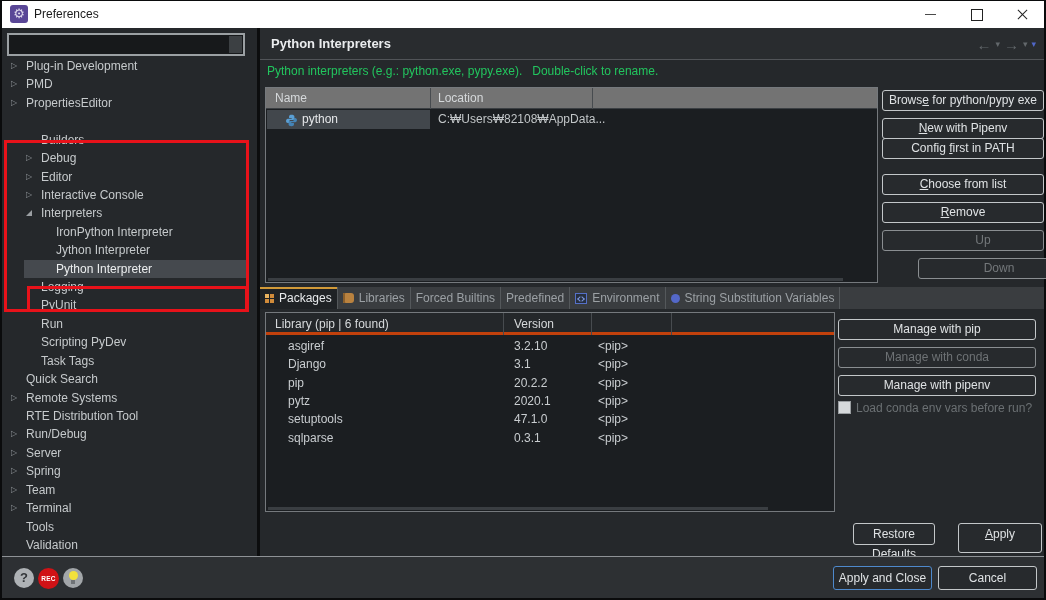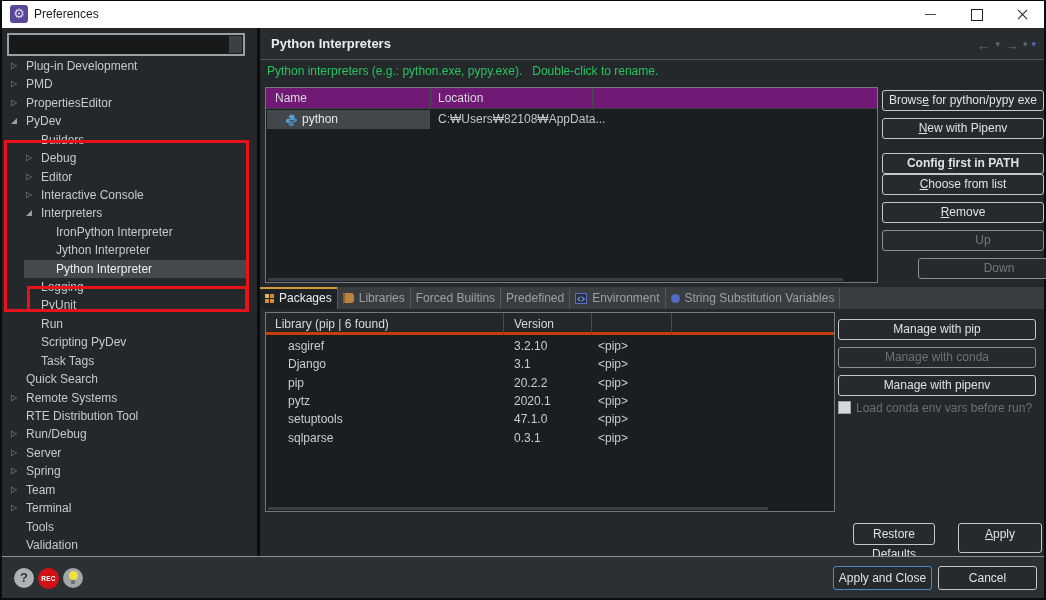--- a/index.html
+++ b/index.html
@@ -41,21 +41,21 @@
   #main { position:absolute; left:258px; top:0; width:784px; height:528px; background:#25282b; }
   #main-header { position:absolute; left:0; top:0; width:784px; height:32px; background:#292c2f; border-bottom:1px solid #515458; }
   #main-title { position:absolute; left:11px; top:0; height:32px; line-height:31px; font-size:13px; font-weight:bold; color:#eaecee; }
   #nav-icons { position:absolute; right:8px; top:0; height:32px; display:flex; align-items:center; gap:4px; }
   .nav-arrow { color:#63686c; font-size:15px; font-weight:bold; }
   .nav-caret { color:#63686c; font-size:9px; }
   .nav-caret.blue { color:#5066c8; }
   #subtitle { position:absolute; left:7px; top:36px; font-size:12px; color:#22c55e; white-space:pre; }
   
   #interp-table { position:absolute; left:5px; top:59px; width:613px; height:196px; background:#1b1e21; border:1px solid #75797d; }
-  #interp-head { position:absolute; left:0; top:0; width:100%; height:21px; background:#701a75; border-bottom:1px solid #3b3f43; }
+  #interp-head { position:absolute; left:0; top:0; width:100%; height:21px; background:#737373; border-bottom:1px solid #3b3f43; }
   .interp-col-name { position:absolute; left:9px; top:0; line-height:21px; font-size:12px; color:#d6d9db; }
   .interp-col-loc  { position:absolute; left:172px; top:0; line-height:21px; font-size:12px; color:#d6d9db; }
   .col-div { position:absolute; top:0; width:1px; height:21px; background:#474b4f; }
   .interp-row { position:absolute; left:0; width:100%; height:19px; }
   .interp-row .sel-bg { position:absolute; left:1px; top:0; width:163px; height:19px; background:#42474c; }
   .interp-row .py-ic { position:absolute; left:19px; top:3px; }
   .interp-row .nm { position:absolute; left:36px; top:0; line-height:19px; font-size:12px; color:#e6e8ea; }
   .interp-row .loc { position:absolute; left:172px; top:0; line-height:19px; font-size:12px; color:#c2c6c8; }
   .hscroll-hint { position:absolute; left:2px; bottom:1px; height:3px; background:#3a3e42; }
   
@@ -138,24 +138,20 @@
             <span class="tree-label">Plug-in Development</span>
           </div>
           <div class="tree-row lvl1" style="top: 21.42px;">
             <span class="tw">▷</span>
             <span class="tree-label">PMD</span>
           </div>
           <div class="tree-row lvl1" style="top: 39.84px;">
             <span class="tw">▷</span>
             <span class="tree-label">PropertiesEditor</span>
           </div>
-          <div class="tree-row lvl1" style="top: 58.26px;">
-            <span class="tw expanded"></span>
-            <span class="tree-label">PyDev</span>
-          </div>
           <div class="tree-row lvl2" style="top: 76.68px;">
             <span class="tree-label">Builders</span>
           </div>
           <div class="tree-row lvl2" style="top: 95.1px;">
             <span class="tw">▷</span>
             <span class="tree-label">Debug</span>
           </div>
           <div class="tree-row lvl2" style="top: 113.52px;">
             <span class="tw">▷</span>
             <span class="tree-label">Editor</span>
@@ -266,21 +262,21 @@
               <span class="nm">python</span>
               <span class="loc">C:₩Users₩82108₩AppData...</span>
             </div>
           </div>
         <div class="hscroll-hint" style="width:575px"></div>
       </div>
 
       <div id="interp-btns">
           <div class="push-btn" style="top: 0px;"><span>Brows</span><span class="mn">e</span><span> for python/pypy exe</span></div>
           <div class="push-btn" style="top: 28px;"><span></span><span class="mn">N</span><span>ew with Pipenv</span></div>
-          <div class="push-btn" style="top: 63px; font-weight: bold;"><span>Config </span><span class="mn">f</span><span>irst in PATH</span></div>
+          <div class="push-btn" style="top: 48px;"><span>Config </span><span class="mn">f</span><span>irst in PATH</span></div>
           <div class="push-btn" style="top: 84px;"><span></span><span class="mn">C</span><span>hoose from list</span></div>
           <div class="push-btn" style="top: 112px;"><span></span><span class="mn">R</span><span>emove</span></div>
           <div class="push-btn disabled" style="top: 140px; padding-left: 40px;"><span></span><span class="mn"></span><span>Up</span></div>
           <div class="push-btn disabled" style="top: 168px; margin-left: 36px;"><span></span><span class="mn"></span><span>Down</span></div>
         </div>
 
       <div id="tabs">
           <div class="tab active">
             <span class="ic-grid"></span>
             <span>Packages</span>

